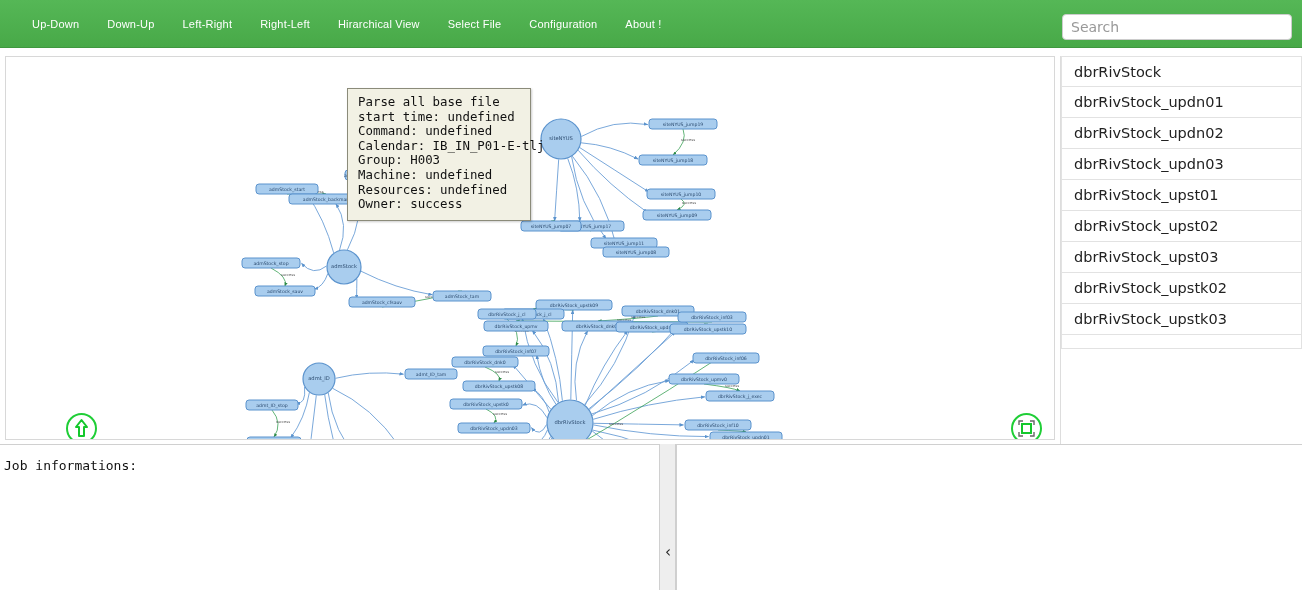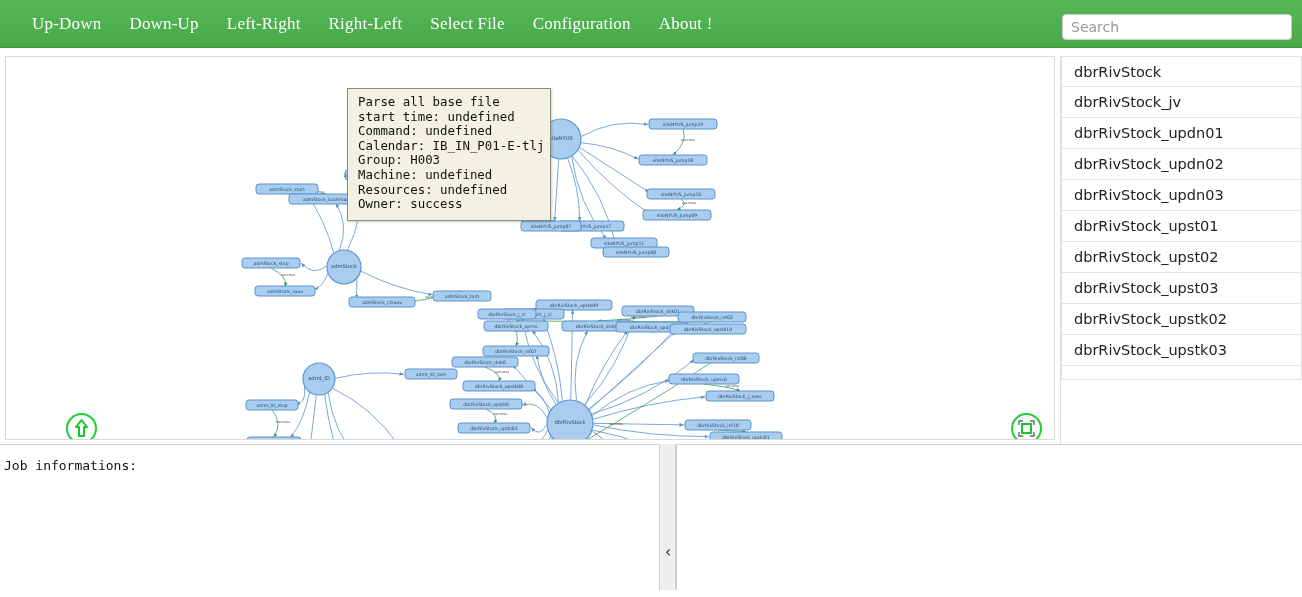--- a/index.html
+++ b/index.html
@@ -21,22 +21,22 @@
     border-bottom: 1px solid #3f983f;
   }
   #nav-items {
     position: absolute; left: 18px; top: 0;
     height: 48px;
     display: flex; align-items: center;
     gap: 0px;
   }
   .nav-item {
     color: #ffffff;
-    font-size: 17px;
-    font-family: Liberation Serif, serif;
+    font-size: 11px;
+    font-family: Liberation Sans, sans-serif;
     padding: 6px 14px;
     cursor: pointer;
     white-space: nowrap;
     letter-spacing: 0.2px;
   }
 
   #search-wrap {
     position: absolute; right: 0px; top: 14px;
     width: 240px; height: 26px;
   }
@@ -68,21 +68,21 @@
   .nodeRect   { fill: #a9cdee; stroke: #5b93cd; stroke-width: 1; }
   .nodeLabel  { fill: #2b4a6e; font-family: "DejaVu Sans", "Liberation Sans", sans-serif; font-size: 4.6px; text-anchor: middle; dominant-baseline: middle; }
   .nodeLabelBig { fill: #2b4a6e; font-family: "DejaVu Sans", "Liberation Sans", sans-serif; font-size: 5.2px; text-anchor: middle; dominant-baseline: middle; }
   .edgeBlue   { stroke: #6b9ed6; stroke-width: 0.9; fill: none; }
   .edgeGreen  { stroke: #3aa155; stroke-width: 0.8; fill: none; }
   .edgeLabel  { fill: #555; font-family: "DejaVu Sans", "Liberation Sans", sans-serif; font-size: 3.6px; text-anchor: middle; }
 
   
   #tooltip {
     position: absolute; left: 347px; top: 88px;
-    width: 204px;
+    width: 184px;
     background: #f2f1e4;
     border: 1px solid #8b8b7a;
     padding: 6px 8px 8px 10px;
     font-family: "DejaVu Sans Mono", "Liberation Mono", monospace;
     font-size: 12.4px;
     line-height: 14.6px;
     color: #111;
     box-shadow: 1px 1px 2px rgba(0,0,0,0.2);
     z-index: 30;
     white-space: nowrap;
@@ -171,20 +171,21 @@
 </style>
 </head>
 <body>
 
 <div id="navbar">
   <div id="nav-items">
     <div class="nav-item">Up-Down</div>
     <div class="nav-item">Down-Up</div>
     <div class="nav-item">Left-Right</div>
     <div class="nav-item">Right-Left</div>
+    <div class="nav-item">Hirarchical View</div>
     <div class="nav-item">Select File</div>
     <div class="nav-item">Configuration</div>
     <div class="nav-item">About !</div>
   </div>
   <div id="search-wrap">
     <input id="search-input" type="text" placeholder="Search" style="">
   </div>
 </div>
 
 <div id="graph-panel">
@@ -522,21 +523,20 @@
   <div>Command: undefined</div>
   <div>Calendar: IB_IN_P01-E-tlj</div>
   <div>Group: H003</div>
   <div>Machine: undefined</div>
   <div>Resources: undefined</div>
   <div>Owner: success</div>
 </div>
 
 <div id="job-list">
   <div class="job-row">dbrRivStock</div>
-  <div class="job-row">dbrRivStock_jv</div>
   <div class="job-row">dbrRivStock_updn01</div>
   <div class="job-row">dbrRivStock_updn02</div>
   <div class="job-row">dbrRivStock_updn03</div>
   <div class="job-row">dbrRivStock_upst01</div>
   <div class="job-row">dbrRivStock_upst02</div>
   <div class="job-row">dbrRivStock_upst03</div>
   <div class="job-row">dbrRivStock_upstk02</div>
   <div class="job-row">dbrRivStock_upstk03</div>
   <div class="job-row job-row-partial"></div>
 </div>

